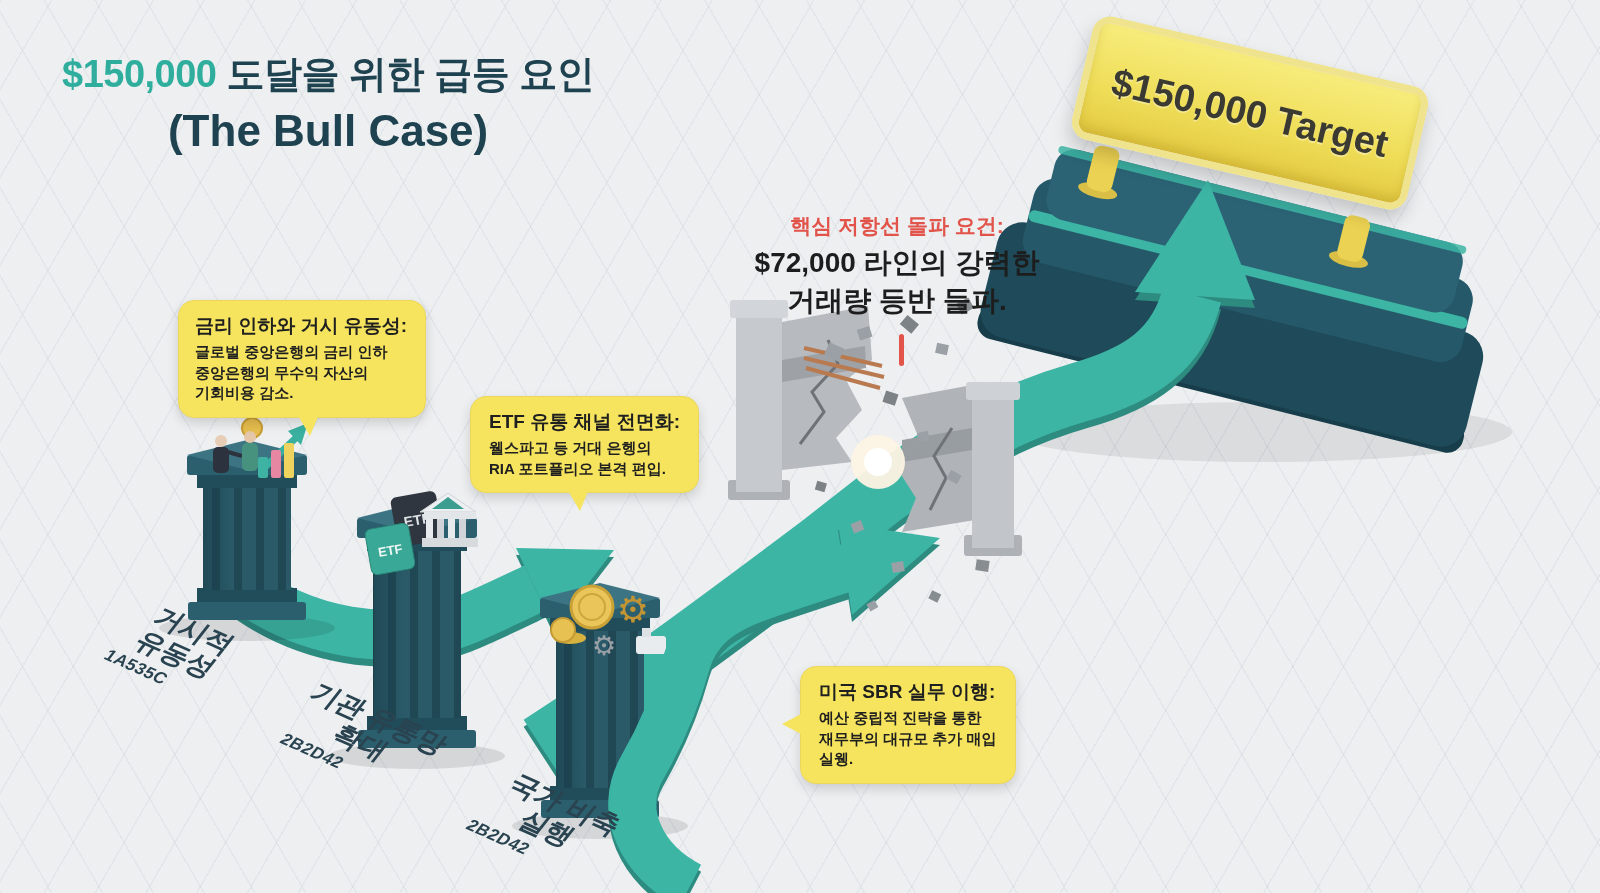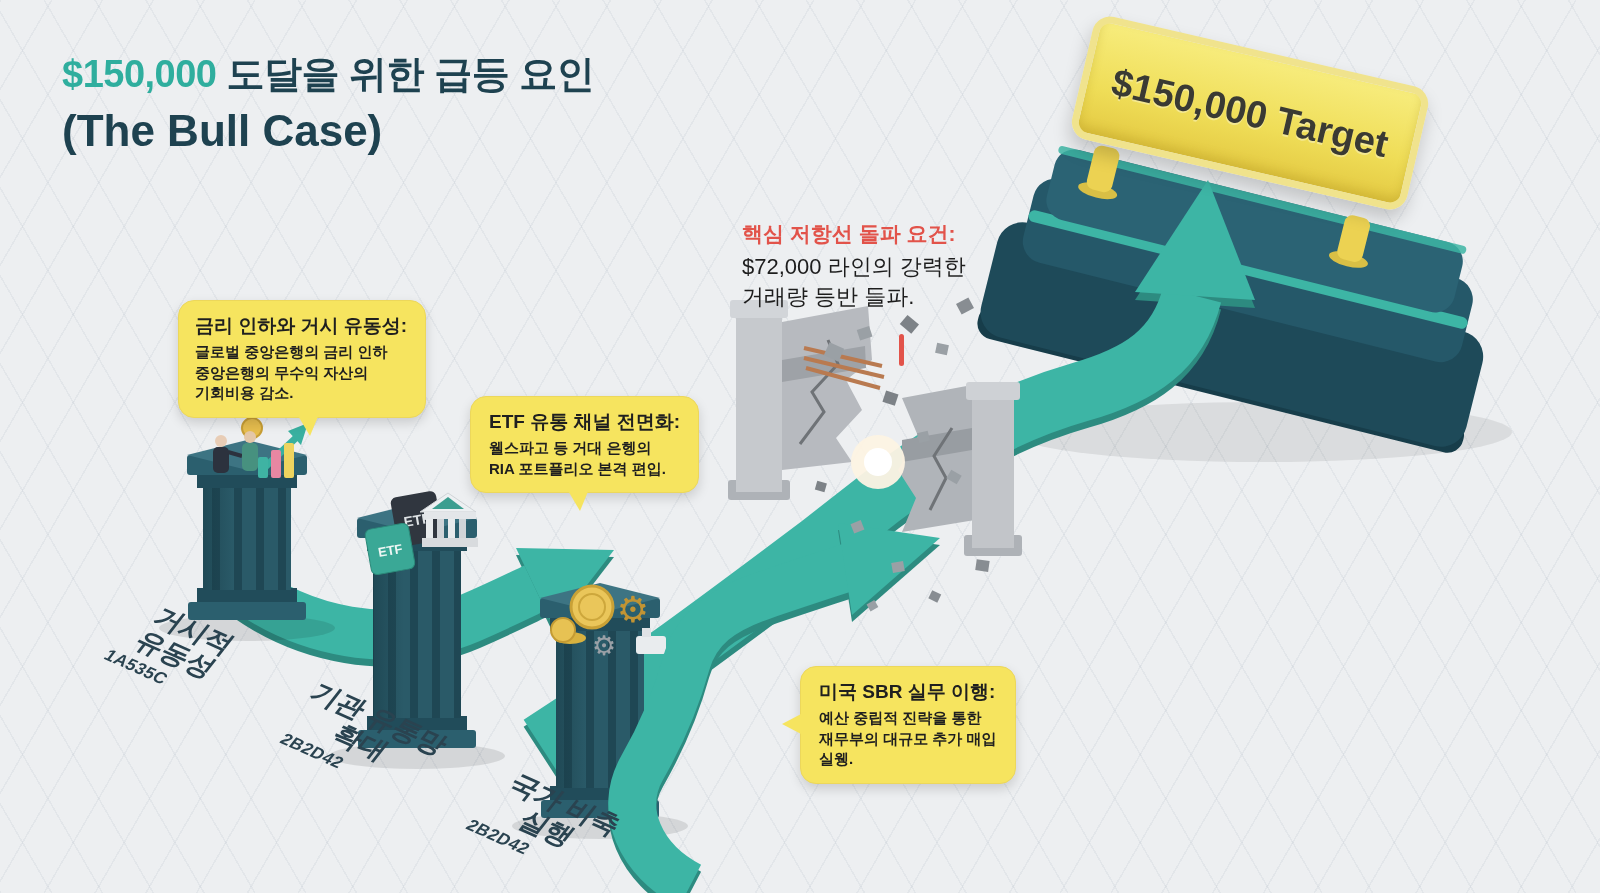--- a/index.html
+++ b/index.html
@@ -11,44 +11,44 @@
       repeating-linear-gradient(60deg, rgba(185,194,204,0.20) 0 1.5px, transparent 1.5px 44px),
       repeating-linear-gradient(120deg, rgba(185,194,204,0.20) 0 1.5px, transparent 1.5px 44px);
   }
   svg.scene{position:absolute;left:0;top:0;}
 
   
   .title{position:absolute;left:62px;top:52px;line-height:1.18;}
   .title .l1{font-size:38px;font-weight:800;letter-spacing:-0.5px;white-space:nowrap;text-align:center;}
   .title .hl{color:#2fae9e;}
   .title .rest{color:#1e4250;}
-  .title .l2{font-size:44px;font-weight:800;color:#1e4250;margin-top:8px;}
+  .title .l2{font-size:44px;font-weight:800;color:#1e4250;margin-top:8px;text-align:center;}
 
   
   .callout{
     position:absolute;background:#f6e45f;border:1px solid #ecd75b;border-radius:16px;
     padding:12px 18px 13px 18px;color:#1f1f1f;box-shadow:0 5px 12px rgba(0,0,0,0.15);
   }
   .callout .co-head{font-size:19px;font-weight:800;white-space:nowrap;margin-bottom:3px;}
   .callout .co-line{display:block;font-size:15px;font-weight:600;line-height:1.38;white-space:nowrap;}
   .co-tail-down{position:absolute;bottom:-19px;width:0;height:0;
     border-left:13px solid transparent;border-right:9px solid transparent;border-top:22px solid #f6e45f;}
   .co-tail-left{position:absolute;left:-19px;top:46px;width:0;height:0;
     border-top:11px solid transparent;border-bottom:11px solid transparent;border-right:21px solid #f6e45f;}
 
   #callout-macro{left:178px;top:300px;padding-left:16px;}
   #callout-macro .co-tail-down{left:118px;}
   #callout-etf{left:470px;top:396px;}
   #callout-etf .co-tail-down{left:96px;}
   #callout-sbr{left:800px;top:666px;}
 
   
-  .resistance{position:absolute;left:742px;top:220px;width:310px;text-align:left;}
+  .resistance{position:absolute;left:742px;top:212px;width:310px;text-align:center;}
   .resistance .r-head{font-size:21px;font-weight:800;color:#e2534a;margin-bottom:4px;}
-  .resistance .r-line{font-size:22px;font-weight:400;color:#1d1d1d;line-height:1.36;}
+  .resistance .r-line{font-size:28px;font-weight:700;color:#1d1d1d;line-height:1.36;}
   .red-tick{position:absolute;left:899px;top:334px;width:5px;height:32px;background:#e2534a;border-radius:3px;}
 
   
   .target-sign{
     position:absolute;left:1078px;top:50px;width:330px;height:112px;
     transform:rotate(13deg);transform-origin:center;
     background:linear-gradient(180deg,#f7ec7c 0%,#efdd57 60%,#e4ca43 100%);
     border:7px solid #f0e38d;border-radius:18px;
     box-shadow:0 10px 18px rgba(0,0,0,0.18), inset 0 -6px 10px rgba(160,130,20,0.25);
     display:flex;align-items:center;justify-content:center;

